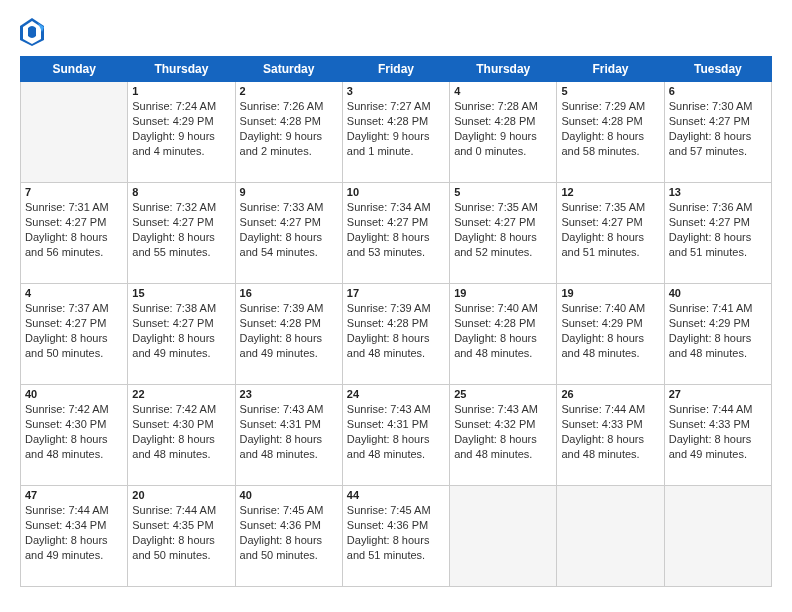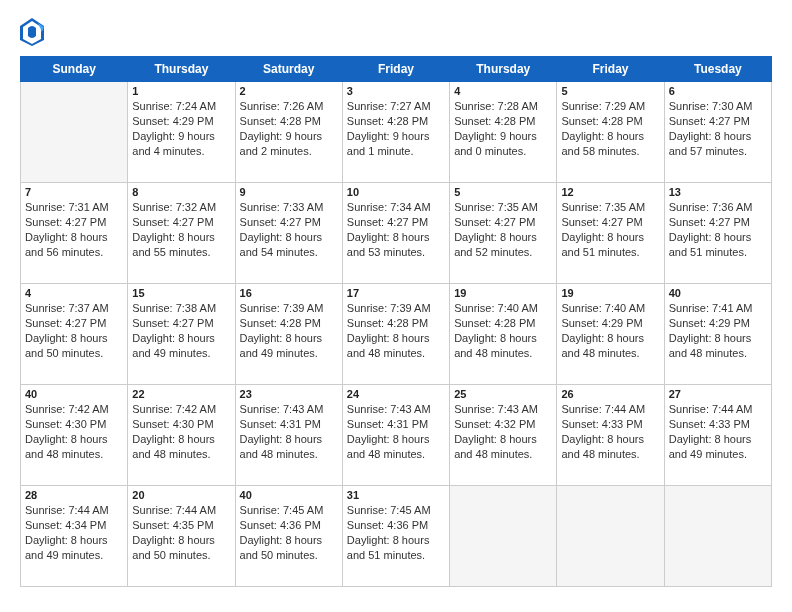--- a/index.html
+++ b/index.html
@@ -248,33 +248,33 @@
             <span class="day-num">26</span>
             <div class="day-detail">Sunrise: 7:44 AM<br>Sunset: 4:33 PM<br>Daylight: 8 hours<br>and 48 minutes.</div>
           </td>
           <td>
             <span class="day-num">27</span>
             <div class="day-detail">Sunrise: 7:44 AM<br>Sunset: 4:33 PM<br>Daylight: 8 hours<br>and 49 minutes.</div>
           </td>
         </tr>
         <tr>
           <td>
-            <span class="day-num">28</span>
+            <span class="day-num">47</span>
             <div class="day-detail">Sunrise: 7:44 AM<br>Sunset: 4:34 PM<br>Daylight: 8 hours<br>and 49 minutes.</div>
           </td>
           <td>
             <span class="day-num">20</span>
             <div class="day-detail">Sunrise: 7:44 AM<br>Sunset: 4:35 PM<br>Daylight: 8 hours<br>and 50 minutes.</div>
           </td>
           <td>
             <span class="day-num">40</span>
             <div class="day-detail">Sunrise: 7:45 AM<br>Sunset: 4:36 PM<br>Daylight: 8 hours<br>and 50 minutes.</div>
           </td>
           <td>
-            <span class="day-num">31</span>
+            <span class="day-num">44</span>
             <div class="day-detail">Sunrise: 7:45 AM<br>Sunset: 4:36 PM<br>Daylight: 8 hours<br>and 51 minutes.</div>
           </td>
           <td class="empty"></td>
           <td class="empty"></td>
           <td class="empty"></td>
         </tr>
       </tbody>
   </table>
 </div>
 

